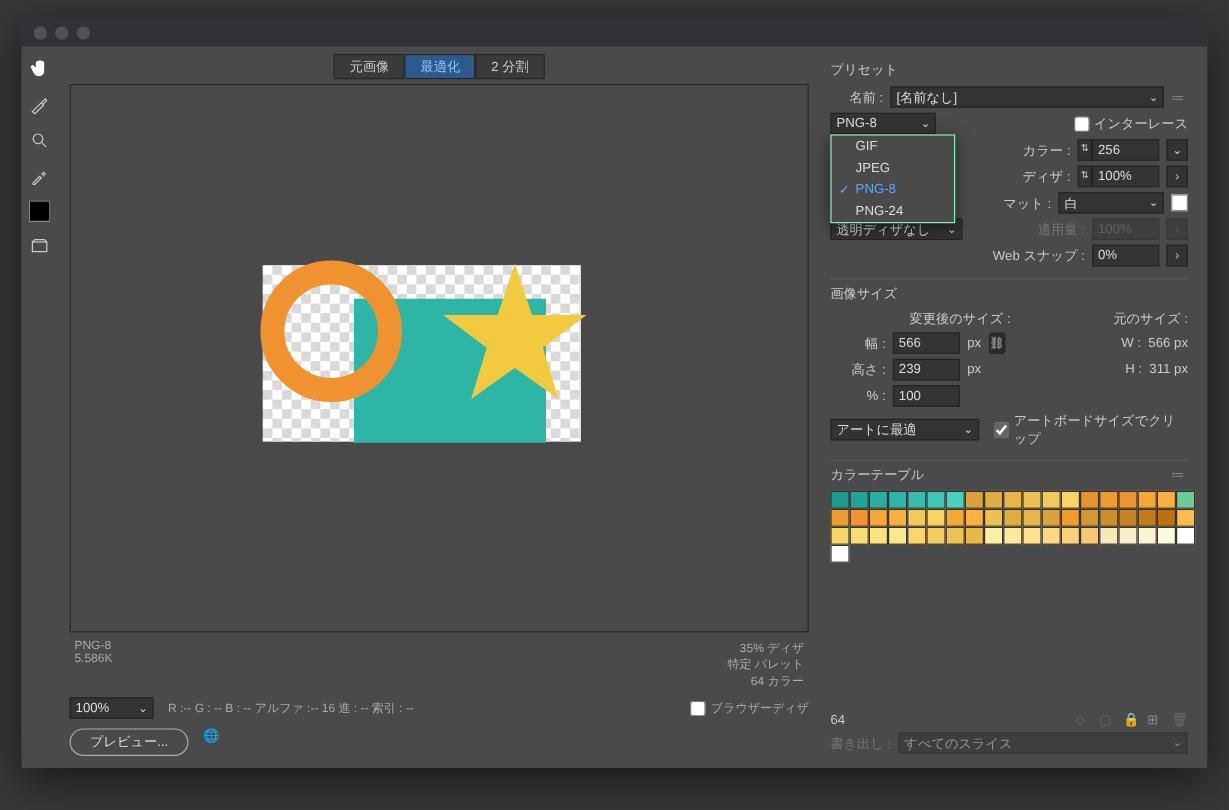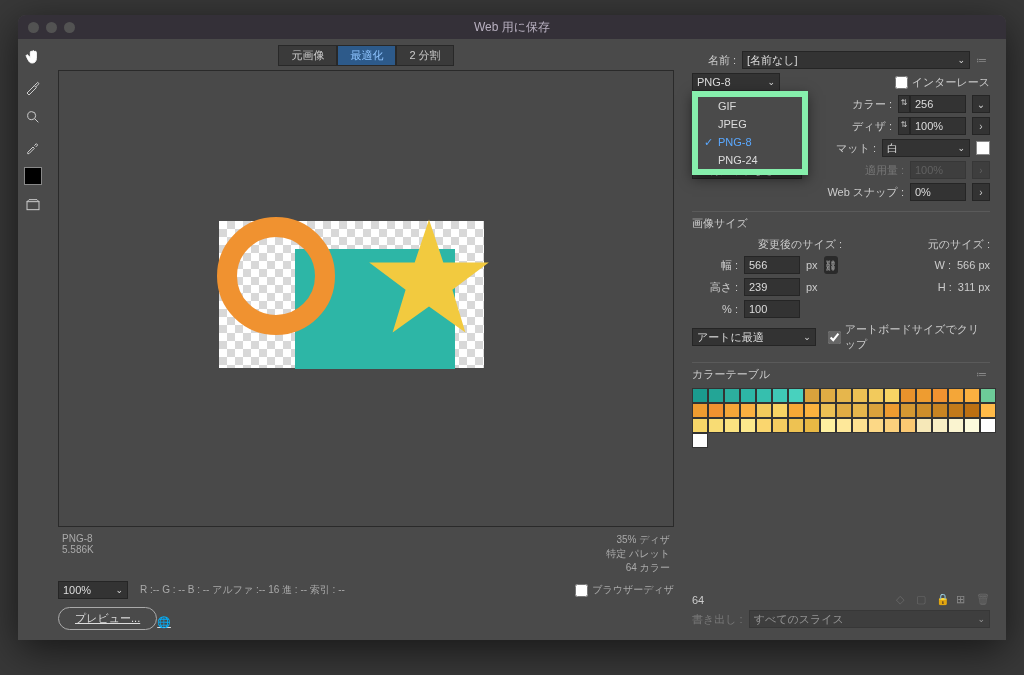--- a/index.html
+++ b/index.html
@@ -31,59 +31,58 @@
 .ring { position: absolute; left: -2px; top: -4px; width: 118px; height: 118px; border-radius: 50%; border: 20px solid #f09230; }
 .star { position: absolute; left: 145px; top: -8px; width: 130px; height: 130px; }
 .star svg { width: 100%; height: 100%; }
 .status { display: flex; justify-content: space-between; padding: 6px 4px 2px; color: #aaa; font-size: 10px; }
 .status .r { text-align: right; }
 .foot { display: flex; align-items: center; gap: 12px; padding: 4px 0; color: #aaa; font-size: 10px; }
 .zoom { width: 70px; height: 18px; background: #333; border: 1px solid #222; color: #ddd; padding: 0 4px; display:flex; align-items:center; justify-content:space-between;}
 .chev { font-size: 9px; }
 .cb { display: inline-flex; align-items: center; gap: 4px; }
 .cb input { accent-color: #666; }
-.actions { display: flex; gap: 0; align-items: flex-end; padding: 4px 0; text-decoration: underline; }
+.actions { display: flex; gap: 12px; align-items: flex-start; padding: 4px 0; }
 .btn { padding: 3px 16px; border-radius: 12px; border: 1px solid #aaa; background: transparent; color: #ddd; font-size: 11px; cursor: pointer; }
 .btn.primary { border-color: #fff; }
 .globe { width: 14px; height: 14px; color:#ccc; }
 
 .right { width: 322px; background: #4a4a4a; padding: 8px 16px 8px 8px; display: flex; flex-direction: column; gap: 6px; font-size: 11px; color: #ccc; }
 .sect { border-top: 1px solid #5a5a5a; padding-top: 4px; }
 .sect-title { font-size: 11px; margin-bottom: 6px; display:flex; justify-content:space-between; align-items:center; }
 .row { display: flex; align-items: center; gap: 6px; margin-bottom: 4px; position: relative; }
 .lbl { text-align: right; white-space: nowrap; }
 .sel, .inp { background: #333; border: 1px solid #252525; color: #ddd; height: 18px; padding: 0 4px; font-size: 11px; display: inline-flex; align-items: center; justify-content: space-between; }
 .sel { cursor: pointer; gap:6px;}
 .inp { width: 56px; }
 .stepin { display:flex; align-items:center; }
 .stepin .stp { width:12px; text-align:center; background:#333; border:1px solid #252525; height:18px; line-height:14px; font-size:8px;}
 .abtn { width:18px; height:18px; background:#333; border:1px solid #252525; display:inline-flex;align-items:center;justify-content:center;font-size:10px;}
 .dim { color: #777; }
 .link-ic { width:14px; height:18px; background:#2a2a2a; border-radius:3px; display:flex;align-items:center;justify-content:center;font-size:10px;}
 .ctable { display: flex; flex-wrap: wrap; gap: 0; width: 304px; }
 .sw { width: 16px; height: 15px; border: 1px solid #333; }
-.dropdown { position: absolute; left: 0; top: 18px; width: 116px; background: #4a4a4a; border: 6px solid #86efac; z-index: 100; box-shadow: 0 4px 12px rgba(0,0,0,0.5); }
+.dropdown { position: absolute; left: 0; top: 18px; width: 104px; background: #4a4a4a; border: 1px solid #86efac; z-index: 100; box-shadow: 0 4px 12px rgba(0,0,0,0.5); }
 .dd-item { padding: 3px 8px 3px 20px; cursor: pointer; font-size: 11px; position: relative; color: #ddd; }
 .dd-item.sel-item { color: #5aa8ff; }
 .dd-item .check { position: absolute; left: 6px; }
 .rfoot { margin-top: auto; }
 .micon { width:14px; color:#888; display:inline-flex; }
 .disabled{ opacity:0.5;}
 </style>
 </head>
 <body>
 
 <div class="window">
   <div class="titlebar">
     <div class="traffic">
       <div class="tl"></div>
       <div class="tl"></div>
       <div class="tl"></div>
     </div>
-    <div class="title">Web 用に保存</div>
   </div>
 
   <div class="content">
     <div class="toolbar">
       <div class="tool active">
           <svg viewBox="0 0 24 24">
             <path d="M8 13V5a1.5 1.5 0 013 0v6V4a1.5 1.5 0 013 0v7V5a1.5 1.5 0 013 0v9c0 4-2 7-6 7s-5-2-7-6l-2-4a1.5 1.5 0 012.6-1.5L8 13z" fill="#fff"></path>
           </svg>
         </div>
       <div class="tool">
@@ -150,20 +149,23 @@
           </label>
       </div>
       <div class="actions">
         <button class="btn">プレビュー...</button>
         <span class="globe">🌐</span>
       </div>
     </div>
 
     <div class="right">
       <div class="sect" style="border-top:none">
+        <div class="sect-title">
+            <span>プリセット</span>
+          </div>
         <div class="row">
           <span class="lbl" style="width:44px">名前 :</span>
           <div class="sel" style="flex:1">
               <span>[名前なし]</span>
               <span class="chev">⌄</span>
             </div>
           <span class="micon">≔</span>
         </div>
         <div class="row">
           <div style="position:relative">

